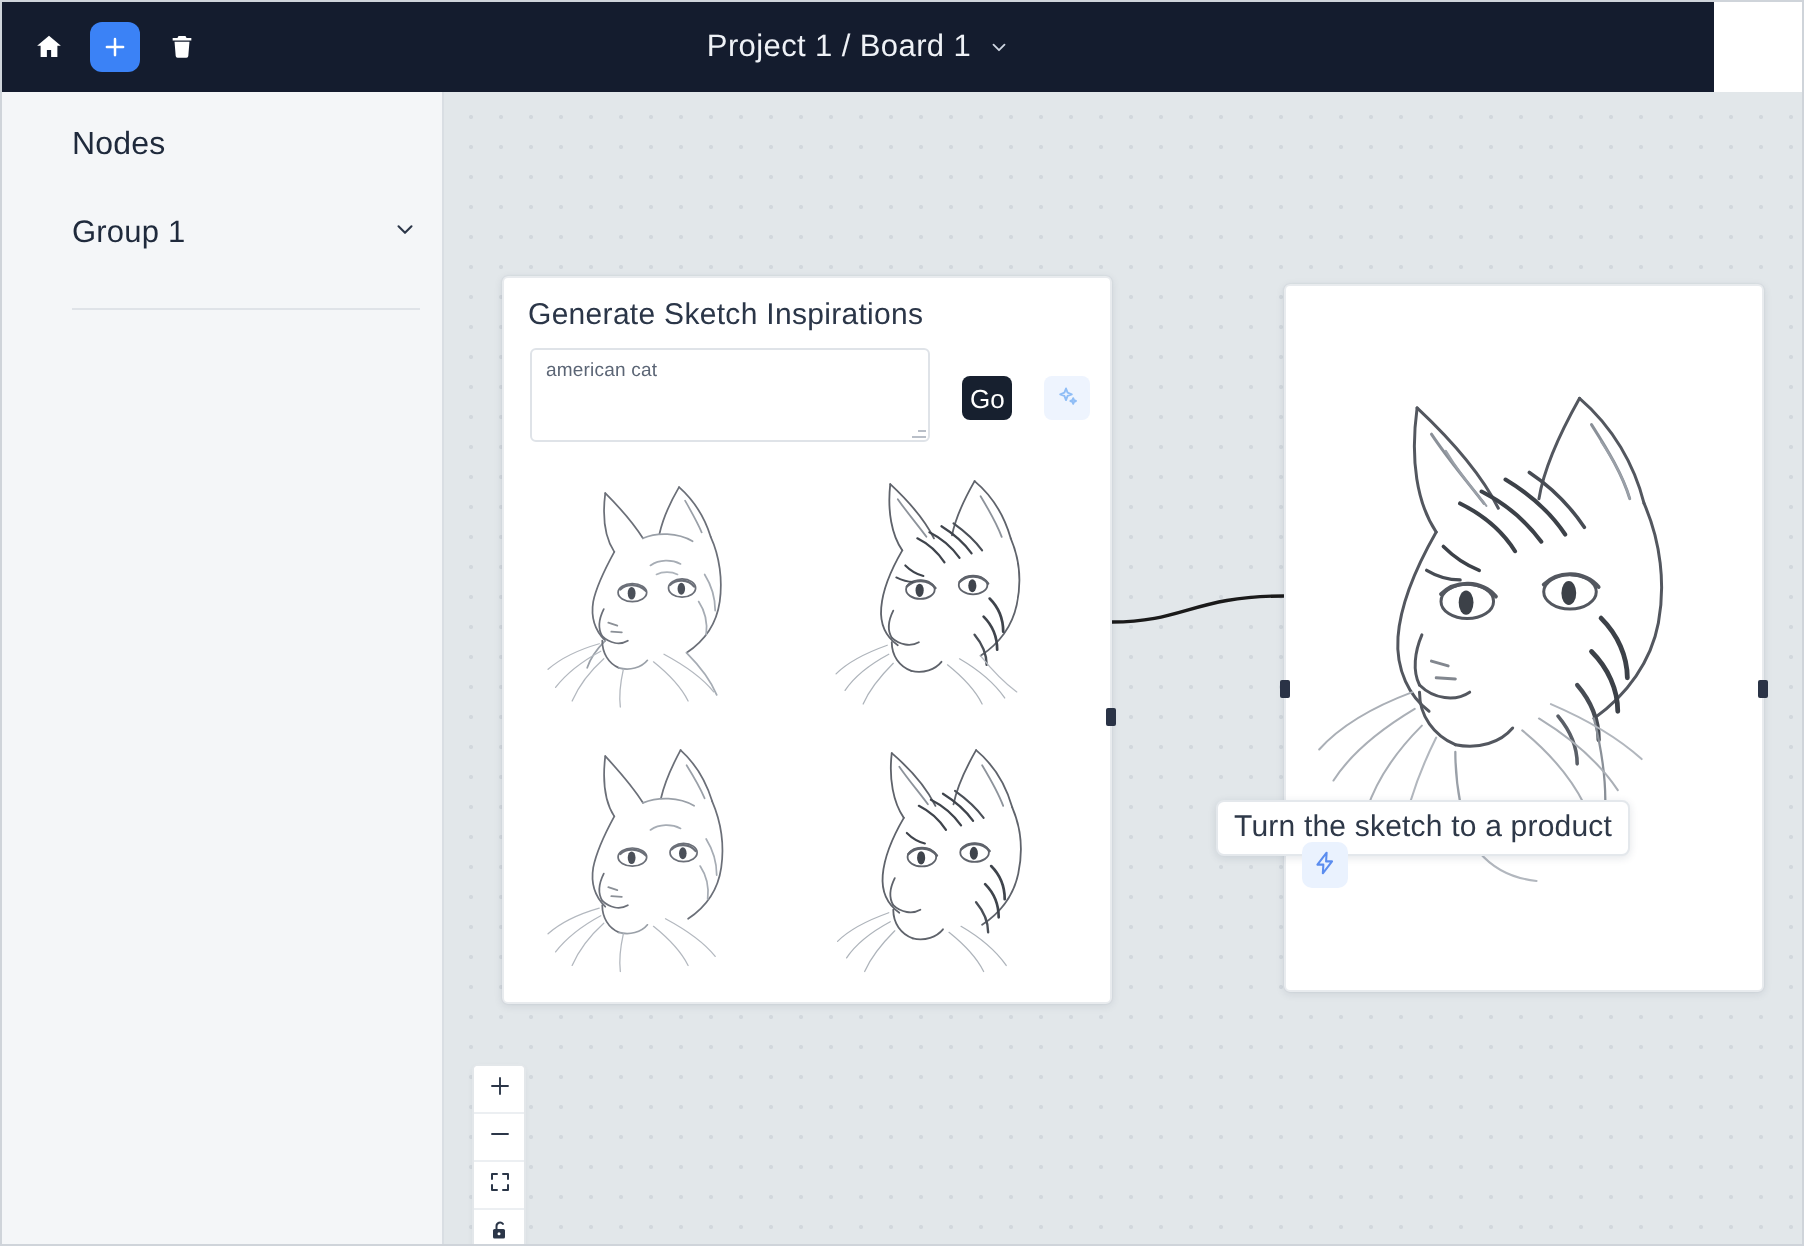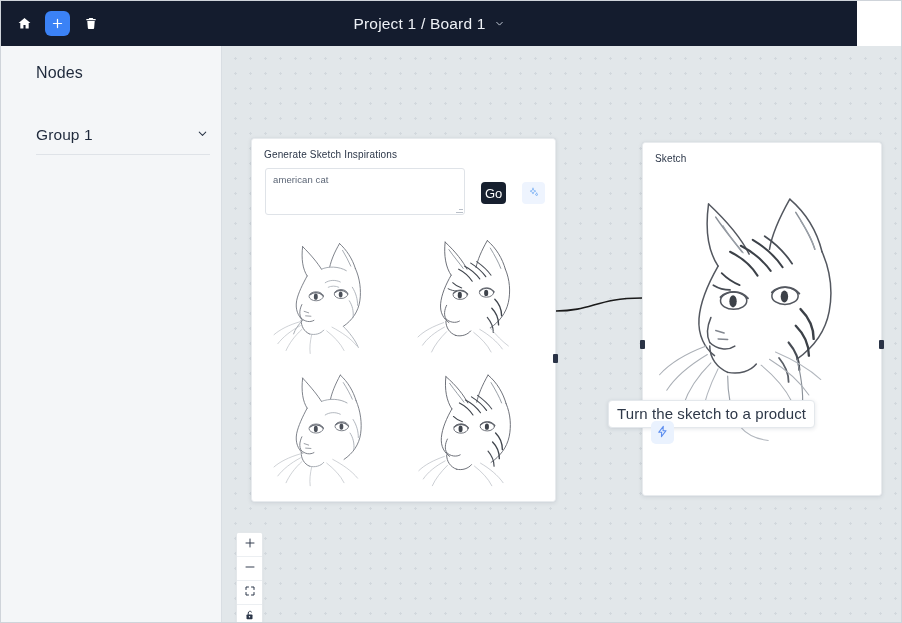--- a/index.html
+++ b/index.html
@@ -91,21 +91,21 @@
   .sidebar-title {
     font-size: 16px;
     color: #1f2a3c;
     padding: 18px 0 0 11px;
     letter-spacing: 0.1px;
   }
   .group-row {
     margin-top: 26px;
     height: 36px;
     display: flex;
-    align-items: flex-end;
+    align-items: flex-start;
     justify-content: space-between;
     padding: 0 12px 0 11px;
     cursor: pointer;
   }
   .group-label {
     font-size: 15.5px;
     color: #1f2a3c;
     letter-spacing: 0.1px;
   }
   .group-divider {
@@ -138,21 +138,21 @@
   }
   #node-generate {
     left: 29px; top: 92px;
     width: 305px; height: 364px;
   }
   #node-sketch {
     left: 420px; top: 96px;
     width: 240px; height: 354px;
   }
   .node-label {
-    font-size: 10px;
+    font-size: 15px;
     color: #2b3648;
     padding: 10px 4px 0 12px;
     letter-spacing: 0.15px;
   }
 
   
   .prompt-row {
     display: flex;
     align-items: flex-start;
     padding: 8px 10px 0 13px;
@@ -540,21 +540,20 @@
               <path d="M91 137 C103 144, 114 153, 121 163" stroke="#aeb4bb" stroke-width="0.85"></path>
             </g>
           </svg>
         </div>
       </div>
 
       <span class="handle right-gen"></span>
     </div>
 
     <div class="node" id="node-sketch">
-      <div class="node-label">Sketch</div>
 
       <div class="big-sketch">
         <svg width="215" height="290" viewBox="0 0 180 240" aria-hidden="true">
           <g fill="none" stroke="#53575f" stroke-width="1.25" stroke-linecap="round" stroke-linejoin="round">
 
             <path d="M44 22 C41 44, 44 62, 52 74"></path>
             <path d="M44 22 C60 37, 72 52, 78 64"></path>
             <path d="M50 33 C58 45, 66 54, 72 62" stroke="#8a9098"></path>
             <path d="M56 40 C62 50, 68 57, 73 63" stroke="#9aa0a8" stroke-width="0.9"></path>
             <path d="M112 18 C126 30, 135 46, 139 62"></path>

